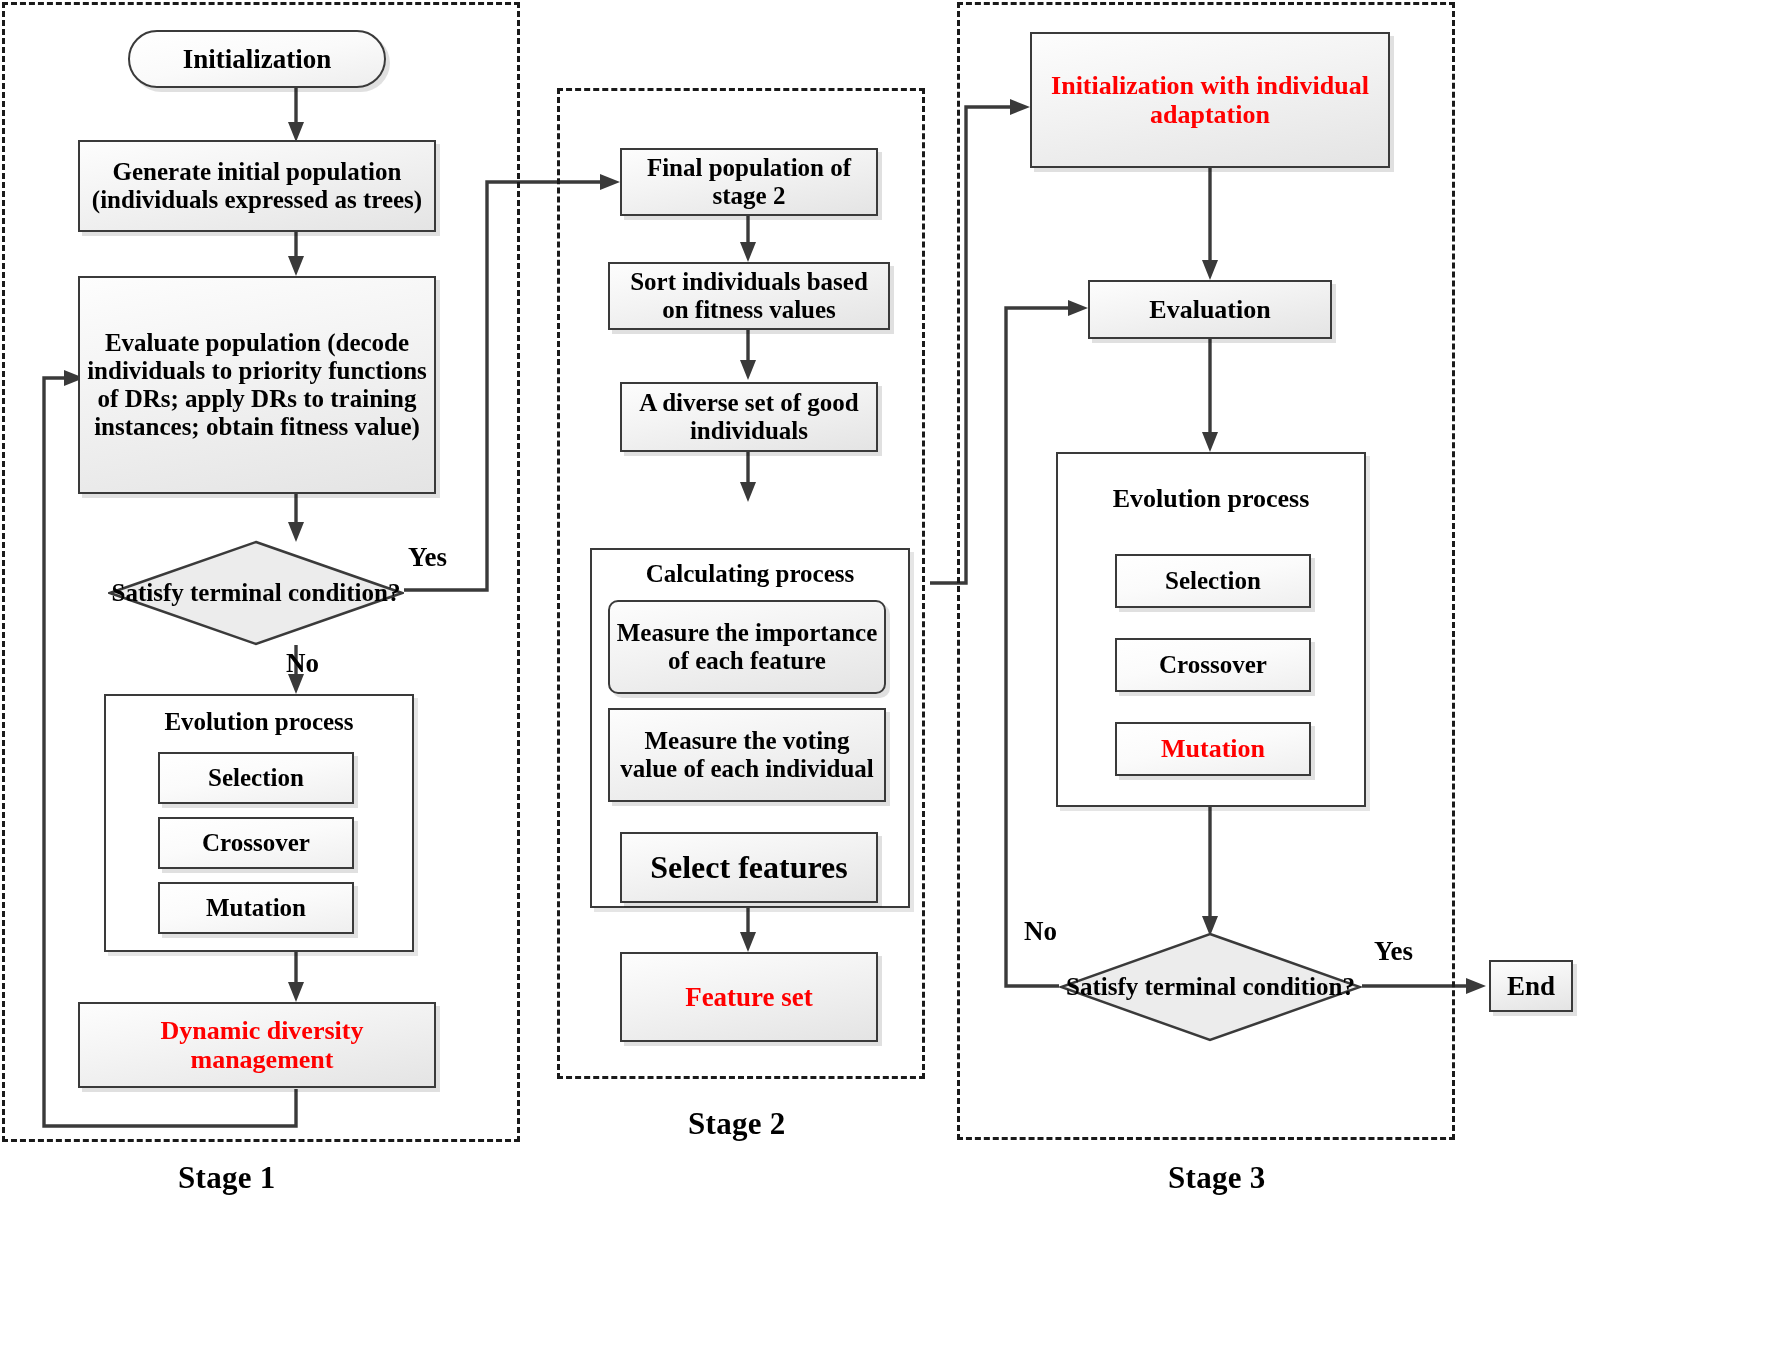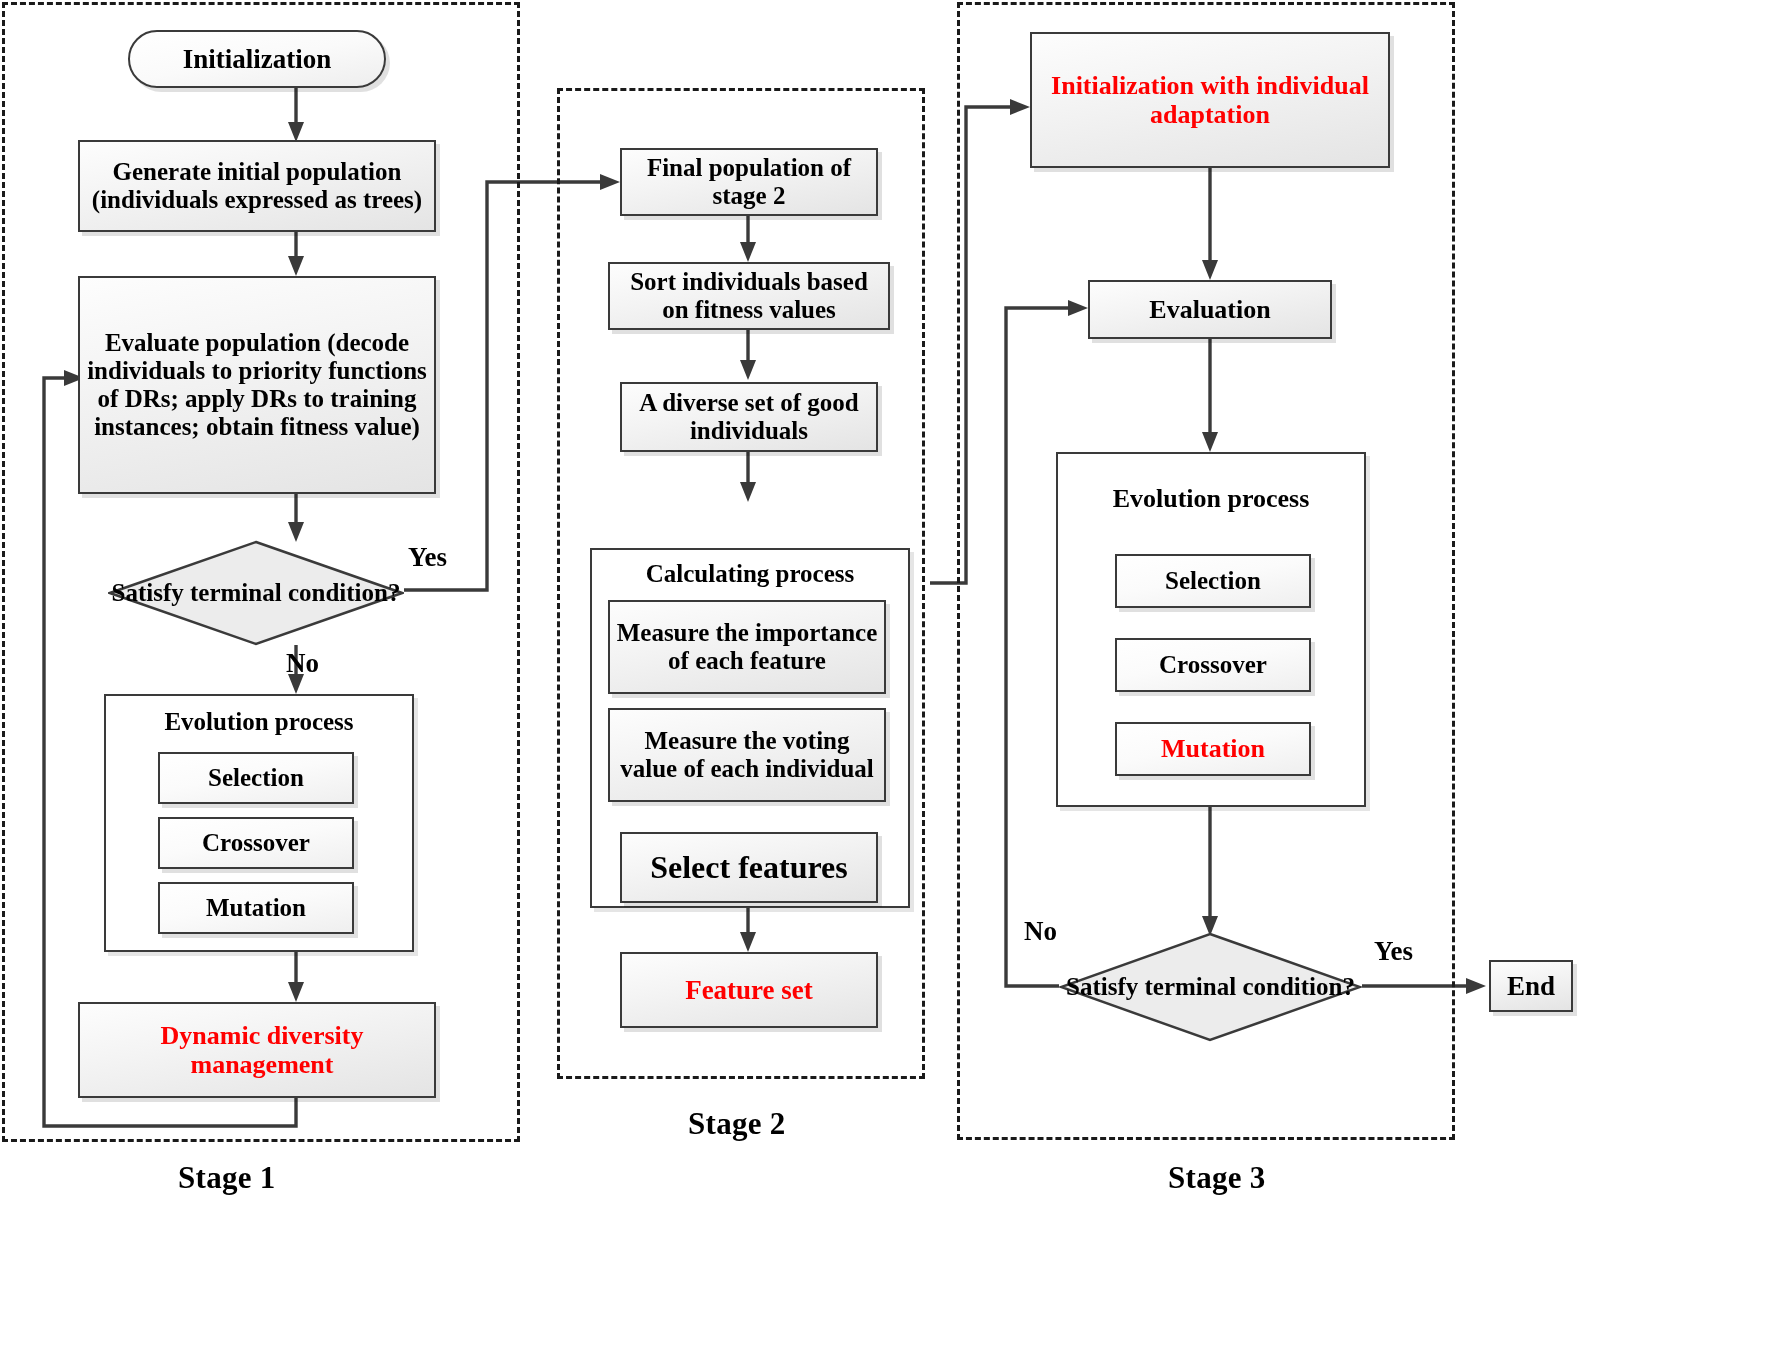--- a/index.html
+++ b/index.html
@@ -178,40 +178,40 @@
   <div class="edge-label" style="left:408px;top:542px;">Yes</div>
   <div class="edge-label" style="left:286px;top:648px;">No</div>
 
   <div class="group" style="left:104px;top:694px;width:310px;height:258px;">
     <div class="group-title" style="top:12px;font-size:25px;">Evolution process</div>
     <div class="node plain" style="left:52px;top:56px;width:196px;height:52px;font-size:25px;">Selection</div>
     <div class="node plain" style="left:52px;top:121px;width:196px;height:52px;font-size:25px;">Crossover</div>
     <div class="node plain" style="left:52px;top:186px;width:196px;height:52px;font-size:25px;">Mutation</div>
   </div>
 
-  <div class="node red" style="left:78px;top:1002px;width:358px;height:96px;font-size:26px;padding-left:16px;">Dynamic diversity management</div>
+  <div class="node red" style="left:78px;top:1002px;width:358px;height:86px;font-size:26px;padding-left:16px;">Dynamic diversity management</div>
 
   <div class="stage-box" style="left:557px;top:88px;width:368px;height:991px;"></div>
   <div class="stage-label" style="left:688px;top:1106px;">Stage 2</div>
 
   <div class="node" style="left:620px;top:148px;width:258px;height:68px;font-size:25px;">Final population of stage 2</div>
 
   <div class="node" style="left:620px;top:382px;width:258px;height:70px;font-size:25px;">A diverse set of good individuals</div>
 
   <div class="node" style="left:608px;top:262px;width:282px;height:68px;font-size:25px;">Sort individuals based on fitness values</div>
 
   <div class="group" style="left:590px;top:504px;width:320px;height:360px;margin-top:44px;">
     <div class="group-title" style="top:10px;font-size:25px;">Calculating process</div>
-    <div class="node" style="left:16px;top:50px;width:278px;height:94px;font-size:25px;">Measure the importance of each feature</div>
+    <div class="node" style="left:16px;top:50px;width:278px;height:94px;font-size:25px;border-radius:10px;">Measure the importance of each feature</div>
     <div class="node" style="left:16px;top:158px;width:278px;height:94px;font-size:25px;">Measure the voting value of each individual</div>
   </div>
 
   <div class="node" style="left:620px;top:832px;width:258px;height:71px;font-size:32px;">Select features</div>
 
-  <div class="node red" style="left:620px;top:952px;width:258px;height:76px;font-size:27px;">Feature set</div>
+  <div class="node red" style="left:620px;top:952px;width:258px;height:90px;font-size:27px;">Feature set</div>
 
   <div class="stage-box" style="left:957px;top:2px;width:498px;height:1138px;"></div>
   <div class="stage-label" style="left:1168px;top:1160px;">Stage 3</div>
 
   <div class="node red" style="left:1030px;top:32px;width:360px;height:136px;font-size:26px;">Initialization with individual adaptation</div>
 
   <div class="node" style="left:1088px;top:280px;width:244px;height:59px;font-size:26px;">Evaluation</div>
 
   <div class="group" style="left:1056px;top:452px;width:310px;height:355px;">
     <div class="group-title" style="top:30px;font-size:26px;">Evolution process</div>

